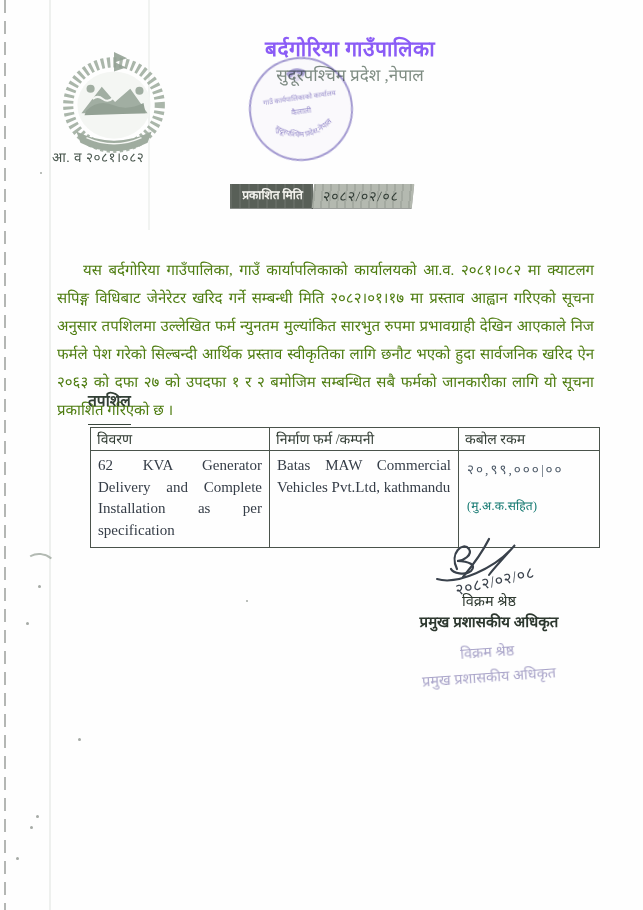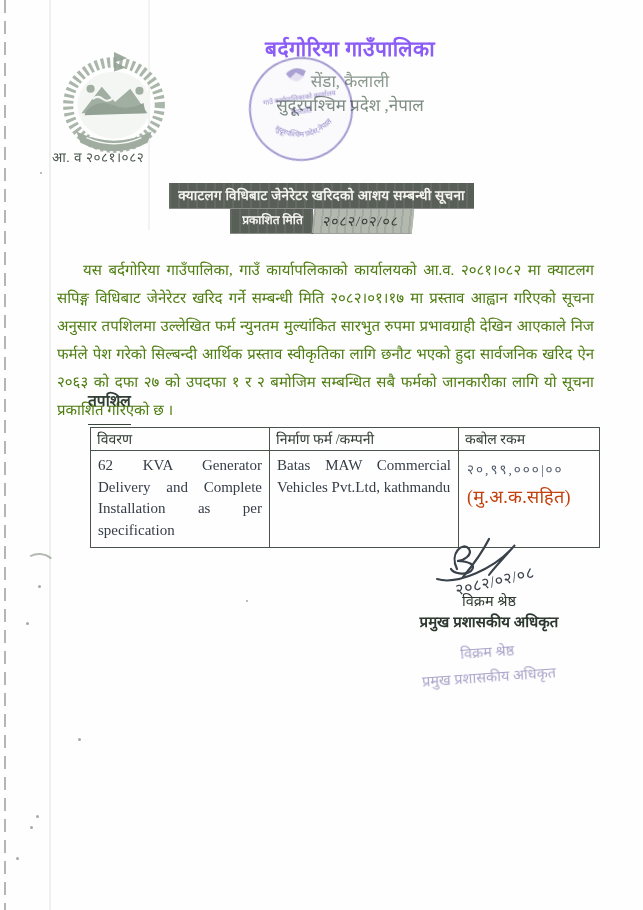--- a/index.html
+++ b/index.html
@@ -65,21 +65,21 @@
     font-weight:400;font-size:14px;color:#333e35;text-align:left;padding:1px 18px 2px 6px;height:17px;
   }
   .col-desc{width:154px;}
   .col-firm{width:164px;}
   .col-amt{width:116px;margin-left:23px;}
   .cell-desc,.cell-firm{
     font-size:15px;line-height:21.5px;padding:4px 7px 6px 7px;text-align:justify;color:#353d47;
   }
   .cell-amt{padding:9px 6px 4px 8px;}
   .amount{font-size:13.5px;letter-spacing:2px;color:#4d5a68;}
-  .amount-note{font-size:18px;color:#c2410c;margin-top:6px;letter-spacing:.3px;}
+  .amount-note{font-size:12px;color:#0f766e;margin-top:19px;letter-spacing:.3px;}
   
   .sig-svg{position:absolute;left:423px;top:535px;width:130px;height:64px;}
   .sig-name{position:absolute;left:410px;top:590px;width:158px;text-align:center;
     font-size:14.5px;color:#2f3a31;}
   .sig-title{position:absolute;left:400px;top:611px;width:178px;text-align:center;
     font-size:15px;font-weight:700;color:#2c372e;}
   .sig-stamp{position:absolute;left:398px;top:641px;width:180px;text-align:center;
     transform:rotate(-4deg);color:rgba(116,108,168,.62);filter:blur(.4px);}
   .sig-stamp-name{font-size:14.5px;}
   .sig-stamp-title{font-size:14.5px;margin-top:5px;}
@@ -112,41 +112,39 @@
     <circle cx="32" cy="42" r="4" fill="#9aa89b"></circle>
     <circle cx="80" cy="44" r="4" fill="#9aa89b"></circle>
     <path d="M18 84 Q55 102 92 84 L88 95 Q55 112 22 95 Z" fill="#98a698"></path>
     <path d="M28 90 Q55 102 82 90" stroke="#f4f6f3" stroke-width="1.5" fill="none"></path>
   </svg>
 
   <div class="fiscal-year">आ. व २०८१।०८२</div>
 
   <div class="header">
     <div class="muni-name">बर्दगोरिया गाउँपालिका</div>
-    <div class="addr">सेंडा, कैलाली</div>
     <div class="province">सुदूरपश्चिम प्रदेश ,नेपाल</div>
   </div>
 
   <svg class="seal" viewBox="0 0 110 110" aria-hidden="true">
     <circle cx="55" cy="55" r="51" fill="none" stroke="#7b6dbe" stroke-width="2" opacity="0.75"></circle>
     <circle cx="55" cy="55" r="51" fill="#7b6dbe" opacity="0.04"></circle>
     <path d="M45 18 q10 -8 20 0 q-4 8 -10 9 q-6 -1 -10 -9 Z" fill="#7b6dbe" opacity="0.7"></path>
     <path d="M47 24 l8 -6 l8 6 l-8 4 Z" fill="#f2f0f8" opacity="0.8"></path>
     <text x="55" y="46" text-anchor="middle" font-size="7" fill="#7b6dbe" opacity="0.85">गाउँ कार्यपालिकाको कार्यालय</text>
     <text x="55" y="60" text-anchor="middle" font-size="7.5" fill="#7b6dbe" opacity="0.85">कैलाली</text>
     <defs>
       <path id="sealBottomArc" d="M12 48 A 44 44 0 0 0 98 48"></path>
     </defs>
     <text font-size="7.5" fill="#7b6dbe" opacity="0.9">
       <textPath href="#sealBottomArc" startOffset="50%" text-anchor="middle">सुदूरपश्चिम प्रदेश,नेपाल</textPath>
     </text>
   </svg>
 
   <div class="banner">
-    <div class="banner-bar">क्याटलग विधिबाट जेनेरेटर खरिदको आशय सम्बन्धी सूचना</div>
     <div class="banner-line2">
       <span class="banner-label">प्रकाशित मिति</span>
       <span class="banner-date">२०८२/०२/०८</span>
     </div>
   </div>
 
   <div class="body-par">यस बर्दगोरिया गाउँपालिका, गाउँ कार्यापलिकाको कार्यालयको आ.व. २०८१।०८२ मा क्याटलग सपिङ्ग विधिबाट जेनेरेटर खरिद गर्ने सम्बन्धी मिति २०८२।०१।१७ मा प्रस्ताव आह्वान गरिएको सूचना अनुसार तपशिलमा उल्लेखित फर्म न्युनतम मुल्यांकित सारभुत रुपमा प्रभावग्राही देखिन आएकाले निज फर्मले पेश गरेको सिल्बन्दी आर्थिक प्रस्ताव स्वीकृतिका लागि छनौट भएको हुदा सार्वजनिक खरिद ऐन २०६३ को दफा २७ को उपदफा १ र २ बमोजिम सम्बन्धित सबै फर्मको जानकारीका लागि यो सूचना प्रकाशित गरिएको छ ।</div>
 
   <div class="details-heading">तपशिल</div>
 

